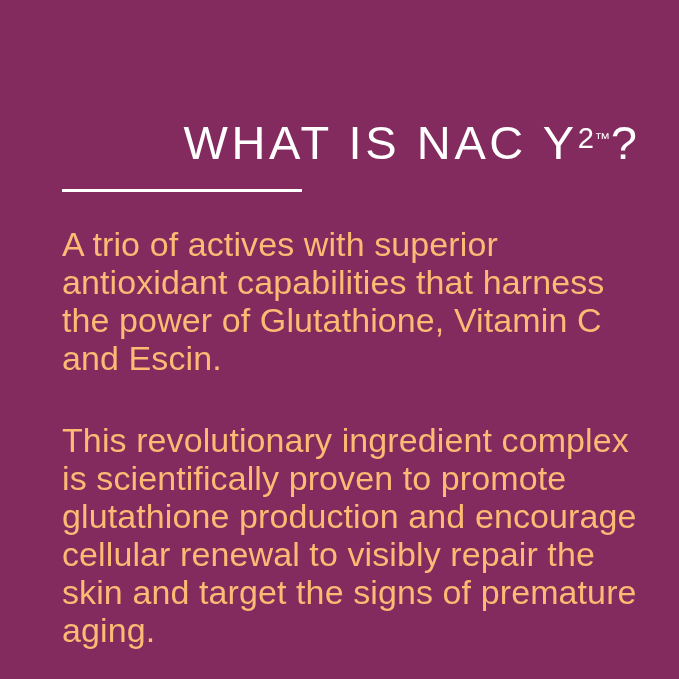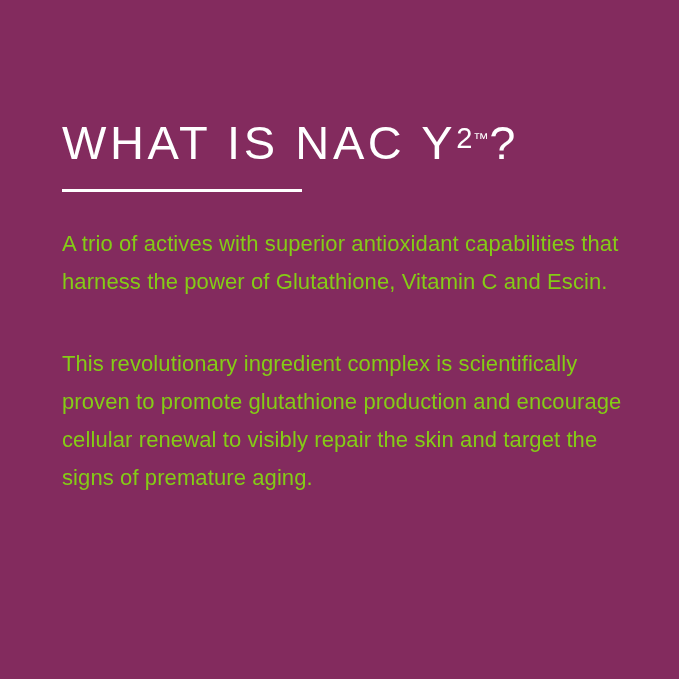--- a/index.html
+++ b/index.html
@@ -27,20 +27,21 @@
     width: 575px;
   }
   .heading {
     margin: 0;
     font-size: 47px;
     font-weight: 400;
     line-height: 1.05;
     letter-spacing: 3.6px;
     color: #FFFFFF;
     white-space: nowrap;
+    text-align: right;
   }
   .heading .sup-two {
     font-size: 0.62em;
     vertical-align: 0.38em;
     letter-spacing: 1px;
   }
   .heading .sup-tm {
     font-size: 0.33em;
     vertical-align: 1.0em;
     letter-spacing: 0.5px;
@@ -50,22 +51,22 @@
   }
   .rule {
     width: 240px;
     height: 3px;
     background: #FFFFFF;
     margin: 22px 0 0 0;
   }
   .body-text {
     margin: 0;
     padding-top: 33px;
-    color: #84cc16;
-    font-size: 22px;
+    color: #fdba74;
+    font-size: 34px;
     font-weight: 400;
     line-height: 38px;
     letter-spacing: 0.1px;
   }
   .body-text p {
     margin: 0;
   }
   .body-text p + p {
     margin-top: 44px;
   }

